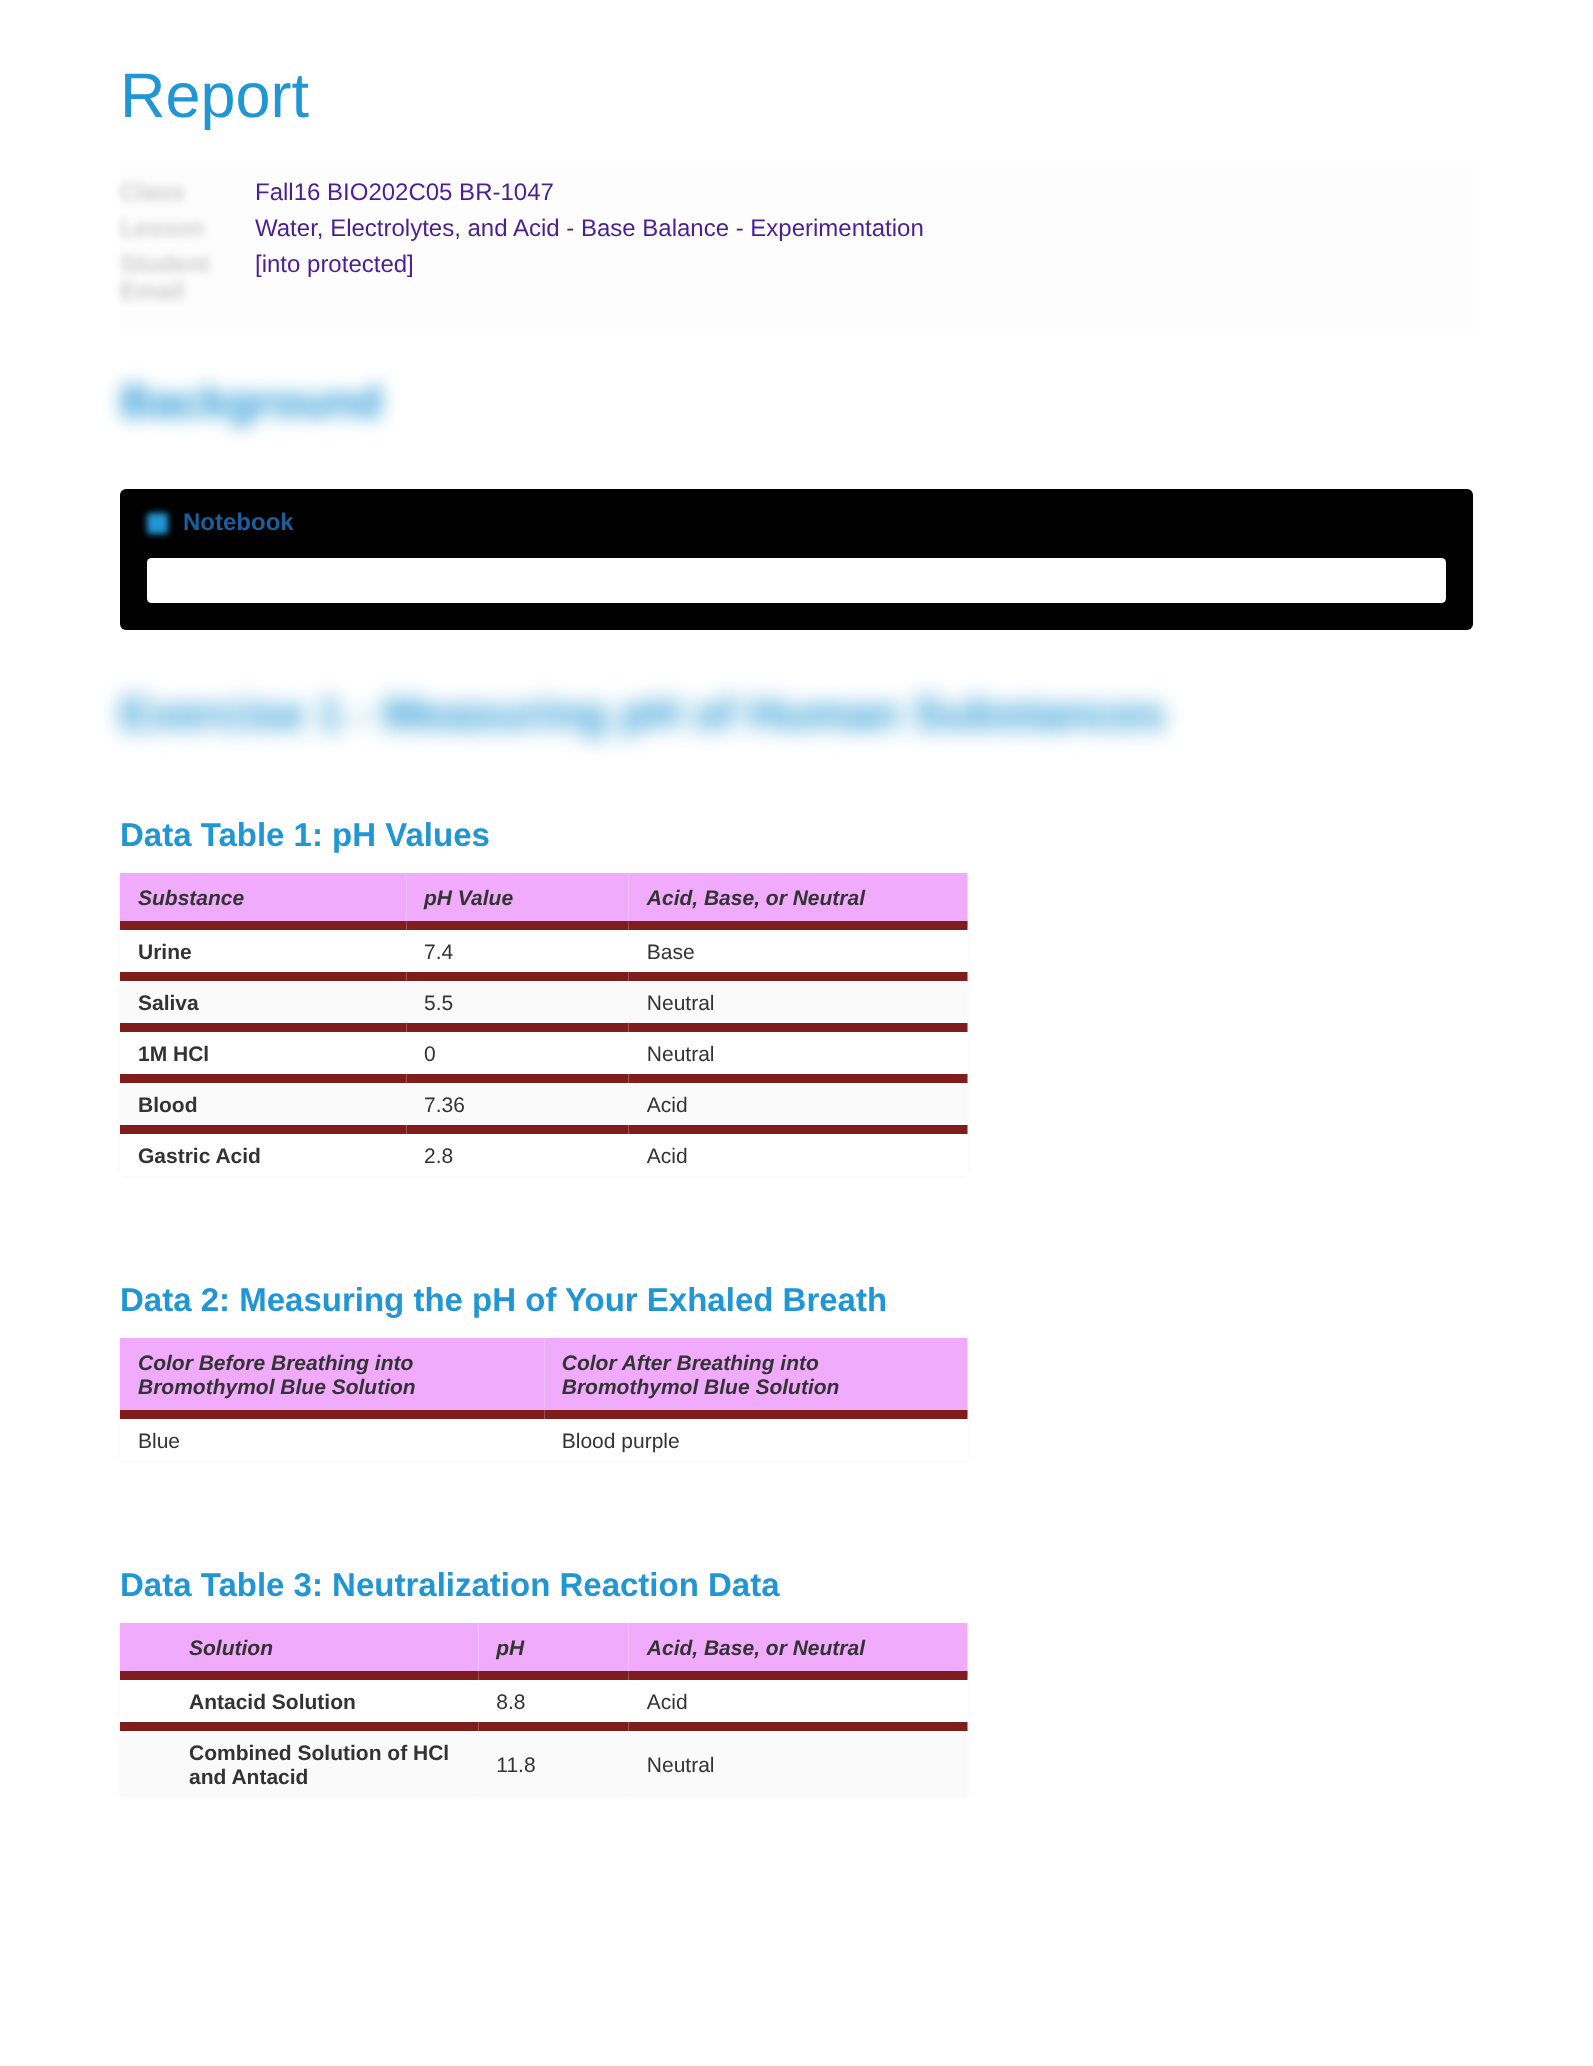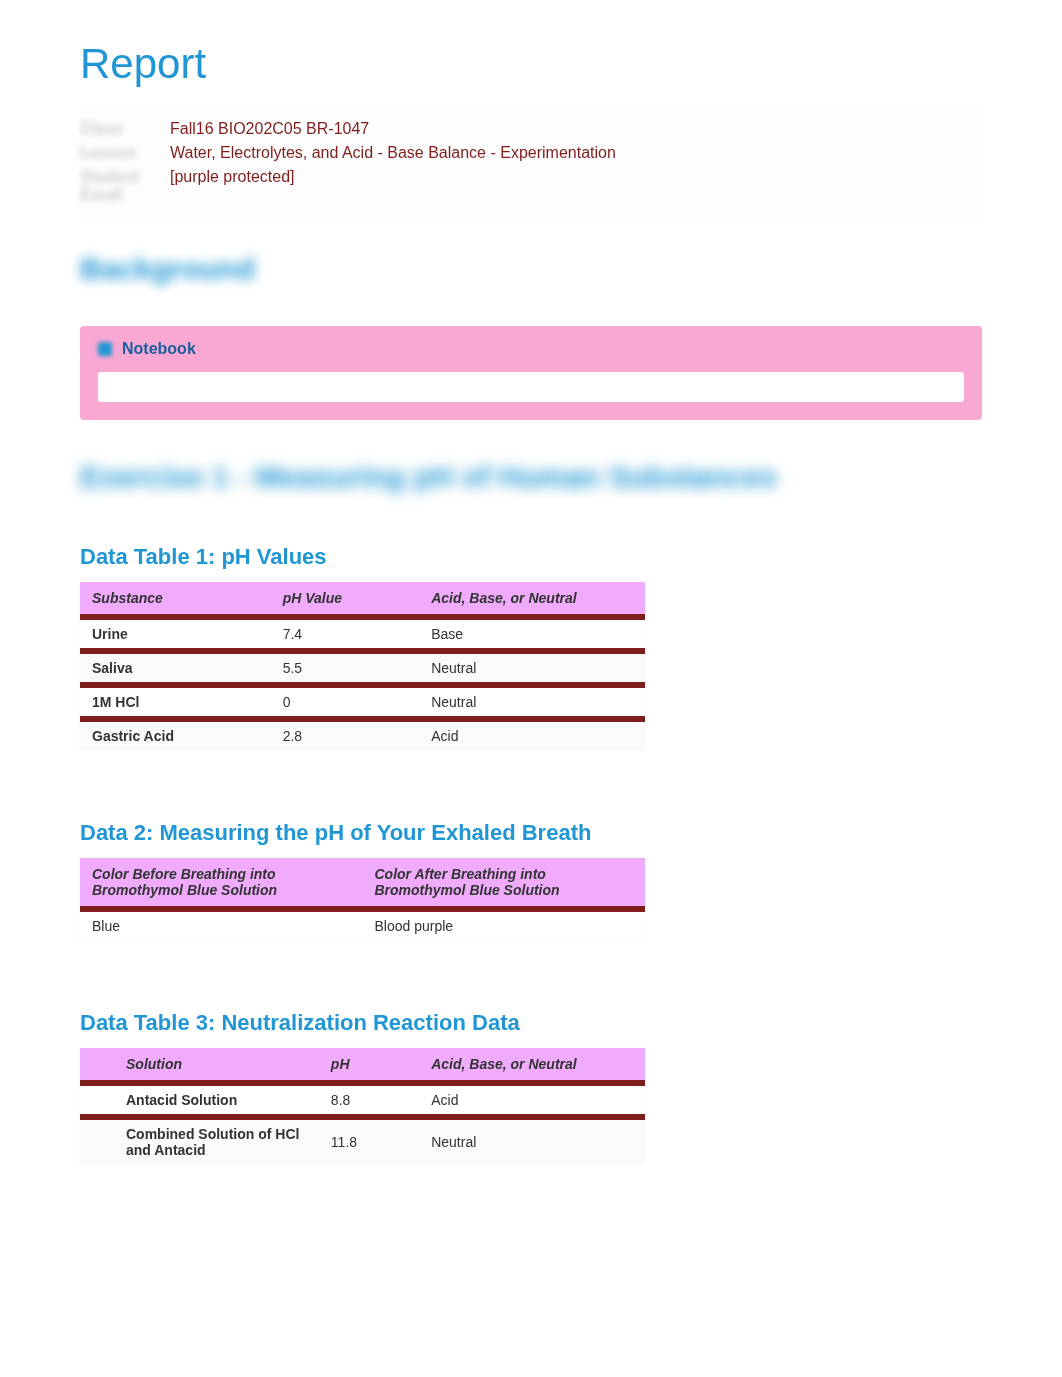--- a/index.html
+++ b/index.html
@@ -30,31 +30,31 @@
       margin-bottom: 6px;
       font-size: 16px;
     }
     .meta-label {
       width: 90px;
       color: #ccc;
       filter: blur(3px);
       font-weight: 600;
     }
     .meta-value {
-      color: #7f1d1d;
+      color: #4c1d95;
     }
     .blurred-heading {
       font-size: 30px;
       color: #2196d4;
       font-weight: 600;
       filter: blur(6px);
       margin: 20px 0 40px 0;
     }
     .notebook-panel {
-      background: #f9a8d4;
+      background: #000000;
       border-radius: 4px;
       padding: 14px 18px 18px 18px;
       margin-bottom: 40px;
     }
     .notebook-header {
       display: flex;
       align-items: center;
       gap: 10px;
       margin-bottom: 14px;
     }
@@ -138,21 +138,21 @@
   <div class="meta-row">
     <span class="meta-label">Class</span>
     <span class="meta-value">Fall16 BIO202C05 BR-1047</span>
   </div>
   <div class="meta-row">
     <span class="meta-label">Lesson</span>
     <span class="meta-value">Water, Electrolytes, and Acid - Base Balance - Experimentation</span>
   </div>
   <div class="meta-row">
     <span class="meta-label">Student Email</span>
-    <span class="meta-value">[purple protected]</span>
+    <span class="meta-value">[into protected]</span>
   </div>
 </div>
 
 <h2 class="blurred-heading">Background</h2>
 
 <div class="notebook-panel">
   <div class="notebook-header">
     <span class="notebook-icon"></span>
     <span class="notebook-title">Notebook</span>
   </div>
@@ -180,20 +180,25 @@
       <td class="row-label">Saliva</td>
       <td>5.5</td>
       <td>Neutral</td>
     </tr>
     <tr>
       <td class="row-label">1M HCl</td>
       <td>0</td>
       <td>Neutral</td>
     </tr>
     <tr>
+      <td class="row-label">Blood</td>
+      <td>7.36</td>
+      <td>Acid</td>
+    </tr>
+    <tr>
       <td class="row-label">Gastric Acid</td>
       <td>2.8</td>
       <td>Acid</td>
     </tr>
   </tbody>
 </table>
 
 <h3 class="table-title">Data 2: Measuring the pH of Your Exhaled Breath</h3>
 <table class="data-table table2">
   <thead>

